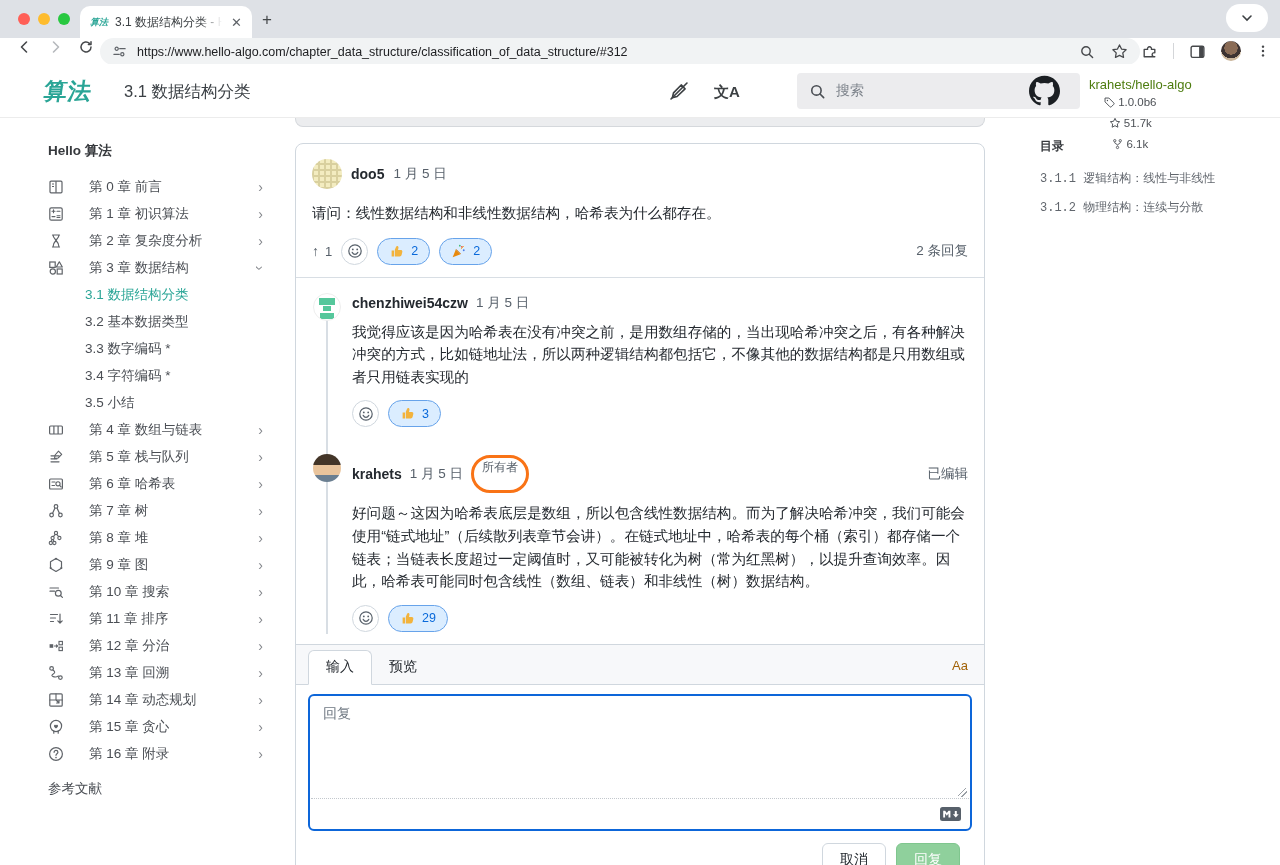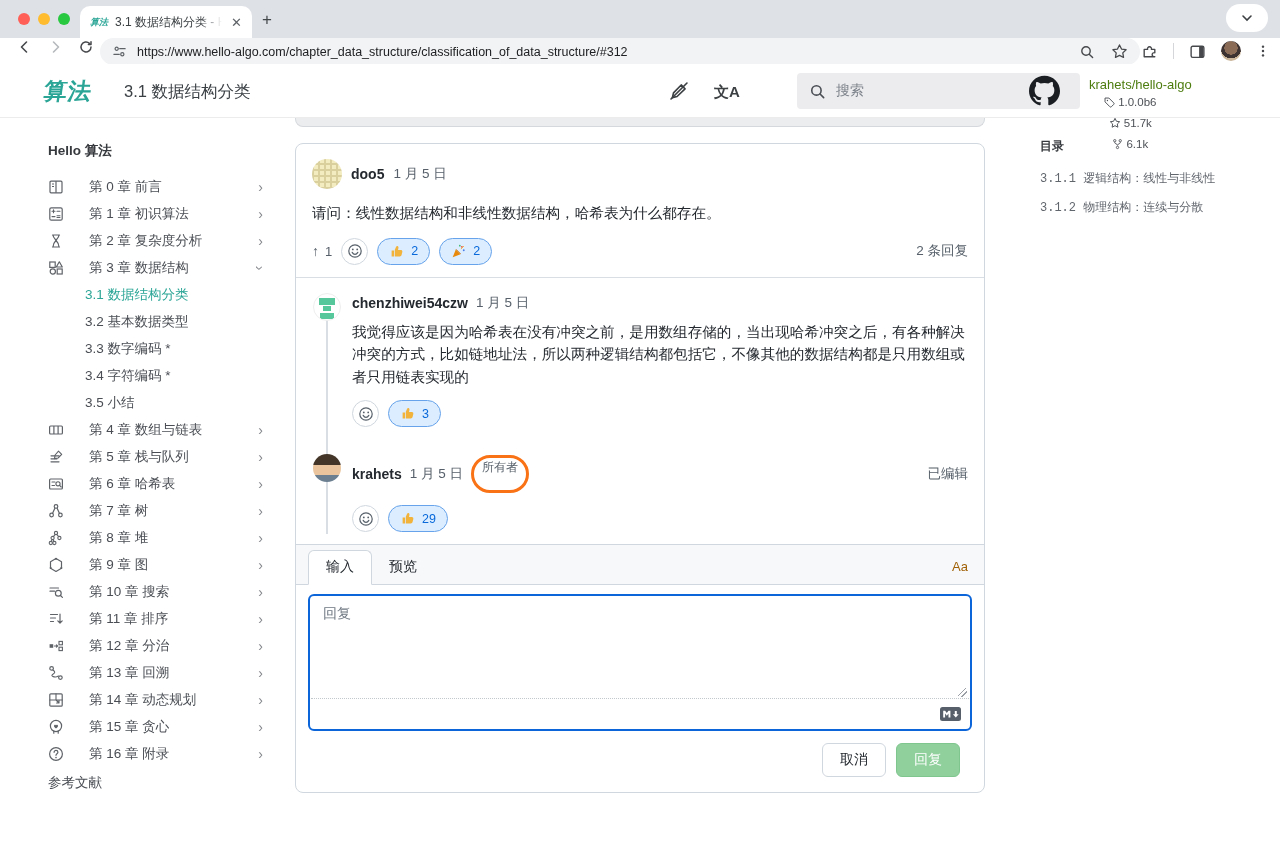--- a/index.html
+++ b/index.html
@@ -53,21 +53,21 @@
   .sidebar { position:absolute; left:48px; top:24px; width:215px; font-size:13.5px; color:#4a4e54; }
   .side-title { font-weight:bold; color:#36393d; margin-bottom:13px; }
   .nav-row { display:flex; align-items:center; height:27px; }
   .nico { width:16px; height:16px; flex:0 0 16px; display:flex; align-items:center; }
   .nlab { margin-left:25px; white-space:nowrap; }
   .chev { margin-left:auto; color:#808archive5;} 
   .chev { margin-left:auto; color:#85888d; font-size:14px; }
   .chev-down { transform:rotate(90deg); }
   .nav-sub { height:27px; line-height:27px; padding-left:37px; white-space:nowrap; }
   .active-teal { color:#2aa596; }
-  .side-foot { margin-top:2px; height:27px; line-height:27px; }
+  .side-foot { margin-top:8px; height:27px; line-height:27px; }
 
   .toc { position:absolute; left:1040px; top:20px; font-size:12px;font-family:Liberation Mono, monospace; }
   .toc-title { font-weight:bold; color:#36393d; margin-bottom:10px; }
   .toc-item { color:#61666d; line-height:29px; white-space:nowrap; }
 
   
   .main-col { position:absolute; left:295px; top:0; width:690px; }
   .cutbar { height:9px; background:#ecedef; border:1px solid #d5d8dc; border-top:none;
     border-radius:0 0 8px 8px; margin-bottom:16px; }
   .card { border:1px solid #d0d7de; border-radius:8px; background:#fff; }
@@ -532,20 +532,21 @@
         </div>
 
         <div class="reply">
           <span class="r-av av-krahets"></span>
           <div class="r-head">
             <span class="c-name">krahets</span>
             <span class="c-date">1 月 5 日</span>
             <span class="owner-badge">所有者</span>
             <span class="edited">已编辑</span>
           </div>
+          <div class="r-body">好问题～这因为哈希表底层是数组，所以包含线性数据结构。而为了解决哈希冲突，我们可能会使用“链式地址”（后续散列表章节会讲）。在链式地址中，哈希表的每个桶（索引）都存储一个链表；当链表长度超过一定阈值时，又可能被转化为树（常为红黑树），以提升查询效率。因此，哈希表可能同时包含线性（数组、链表）和非线性（树）数据结构。</div>
           <div class="r-react">
             <span class="smile-btn">
               <svg width="16" height="16" viewBox="0 0 16 16">
                   <circle cx="8" cy="8" r="6.2" fill="none" stroke="#57606a" stroke-width="1.2"></circle>
                   <circle cx="5.8" cy="6.4" r=".9" fill="#57606a"></circle>
                   <circle cx="10.2" cy="6.4" r=".9" fill="#57606a"></circle>
                   <path d="M5.2 9.4c.7 1.3 1.6 2 2.8 2s2.1-.7 2.8-2" fill="none" stroke="#57606a" stroke-width="1.2" stroke-linecap="round"></path>
                 </svg>
             </span>
             <span class="pill">

